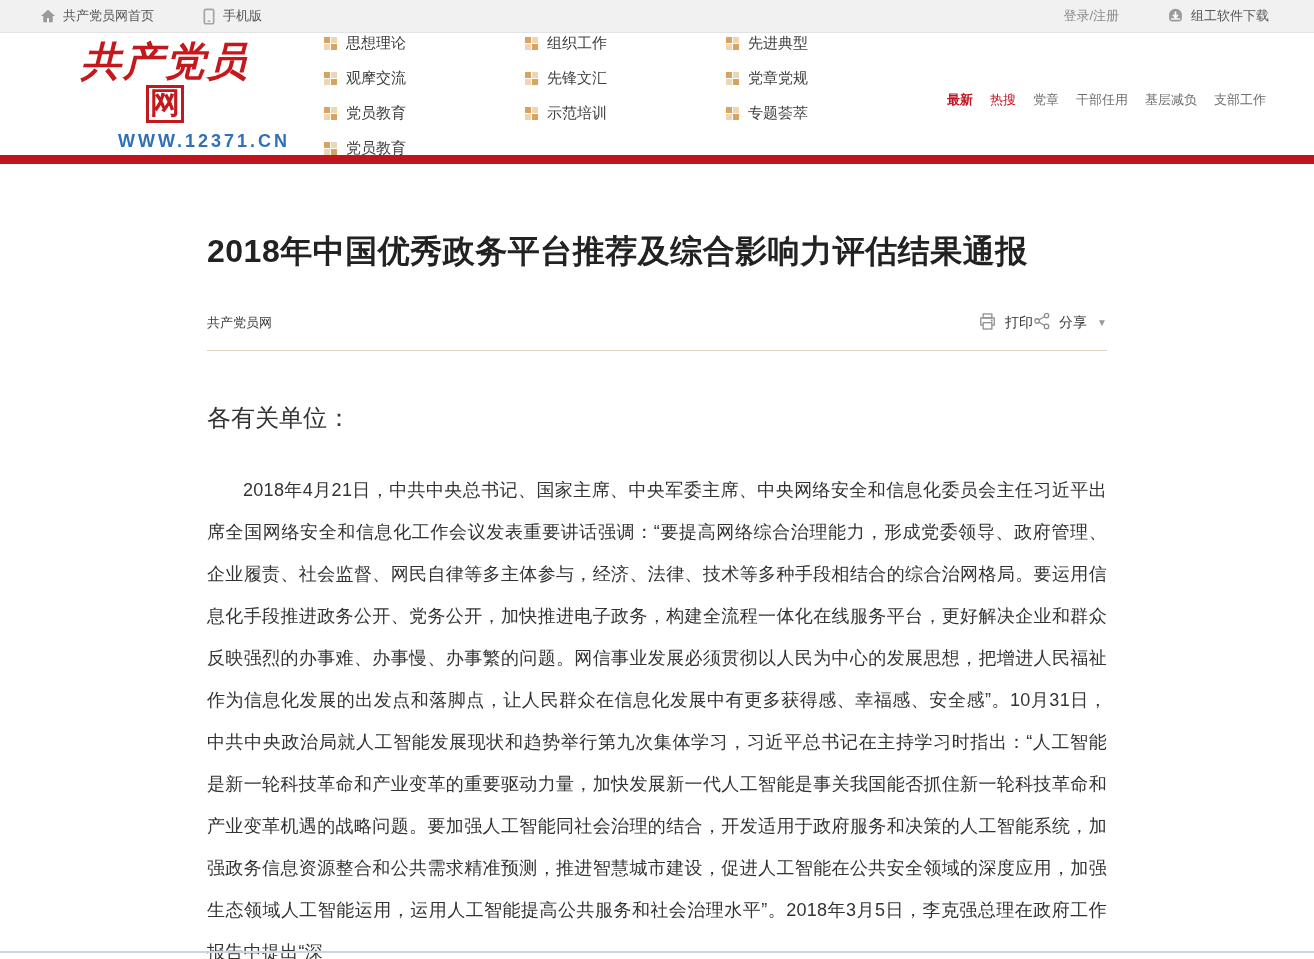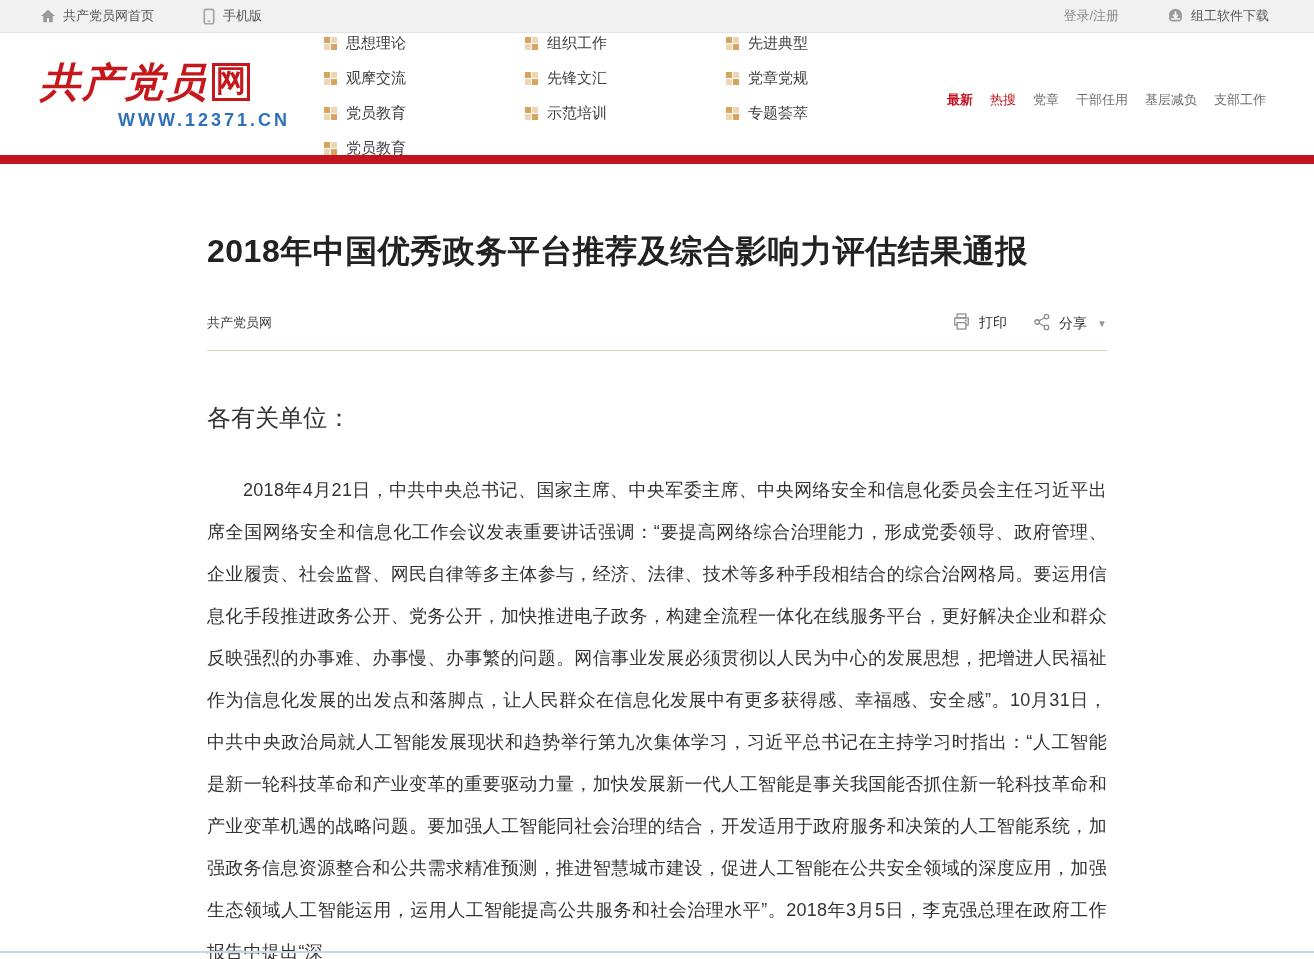--- a/index.html
+++ b/index.html
@@ -13,21 +13,21 @@
   .topbar-group{display:flex;align-items:center;}
   .topbar-item{display:flex;align-items:center;gap:7px;cursor:pointer;}
   .topbar-item + .topbar-item{margin-left:48px;}
   .topbar-item svg{display:block;}
   .topbar .login{color:#8a8a8a;}
 
   
   .header{background:#fff;display:flex;align-items:center;
     padding:14px 45px 10px 40px;box-sizing:border-box;height:122px;}
   .logo{width:250px;flex:0 0 auto;}
-  .logo-cn{display:flex;align-items:center;gap:4px;}
+  .logo-cn{display:flex;align-items:center;gap:4px;flex-direction:column;}
   .logo-script{font-family:"DejaVu Serif","Liberation Serif",serif;
     font-weight:bold;font-style:italic;font-size:40px;color:#c4181d;
     letter-spacing:2px;line-height:1;}
   .logo-boxed{font-family:"DejaVu Serif","Liberation Serif",serif;
     font-weight:bold;font-size:30px;color:#c4181d;border:3px solid #c4181d;
     width:38px;height:38px;display:flex;align-items:center;justify-content:center;
     box-sizing:border-box;font-style:normal;}
   .logo-url{margin-top:8px;text-align:right;color:#2e71b8;font-weight:bold;
     font-size:18px;letter-spacing:3px;}
 
@@ -56,21 +56,21 @@
 
   
   .redbar{height:9px;background:#c11420;}
 
   
   .article{width:900px;margin:0 auto;position:relative;}
   .article-title{margin:64px 0 0 0;font-size:32px;font-weight:bold;color:#222;
     line-height:1.45;letter-spacing:0.5px;}
   .meta-row{display:flex;align-items:center;justify-content:space-between;margin-top:38px;}
   .meta-source{font-size:13px;color:#404040;}
-  .meta-actions{display:flex;align-items:flex-end;gap:26px;}
+  .meta-actions{display:flex;align-items:flex-start;}
   .meta-action{display:flex;align-items:center;gap:8px;font-size:14px;color:#333;cursor:pointer;}
   .caret{font-size:10px;color:#9a9a9a;margin-left:2px;}
   .meta-divider{border:none;border-top:1px solid #ddd2bf;margin:16px 0 0 0;}
 
   .salutation{margin-top:46px;font-size:24px;color:#333;line-height:42px;}
   .body-text{margin-top:30px;font-size:18px;color:#333;line-height:42px;
     text-align:justify;text-indent:2em;letter-spacing:0.3px;}
 
   .bottom-line{position:absolute;left:0;top:951px;width:1314px;height:2px;
     background:#c9d7e3;z-index:5;}

